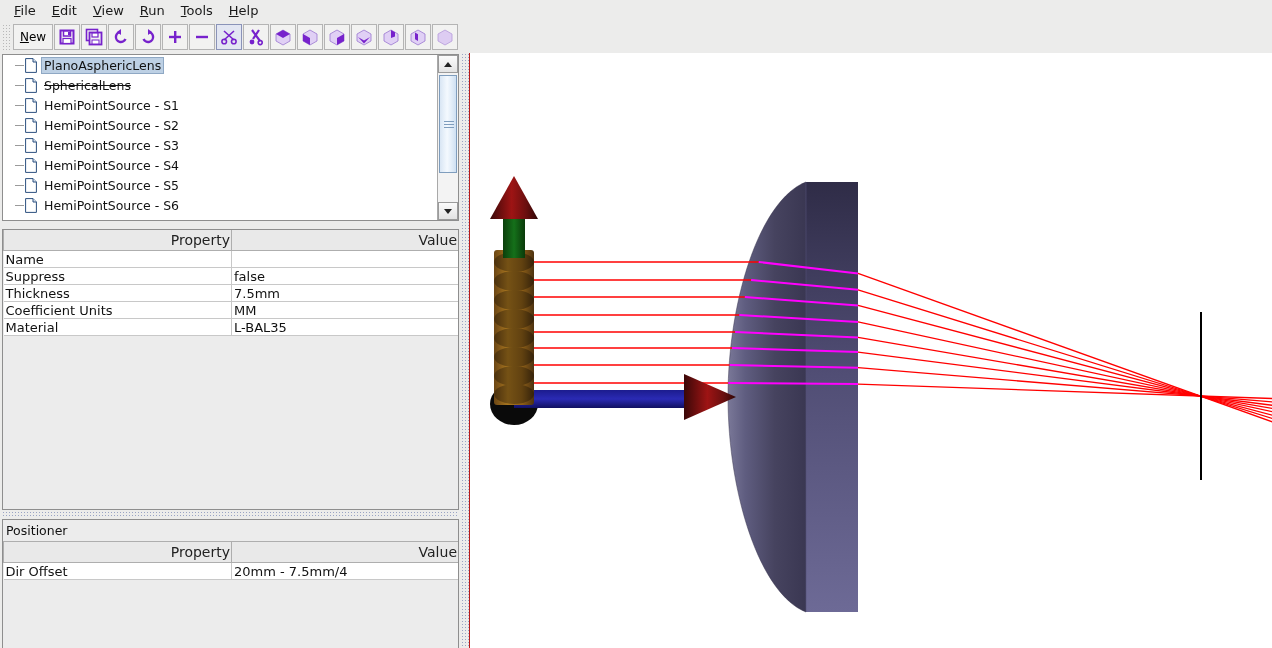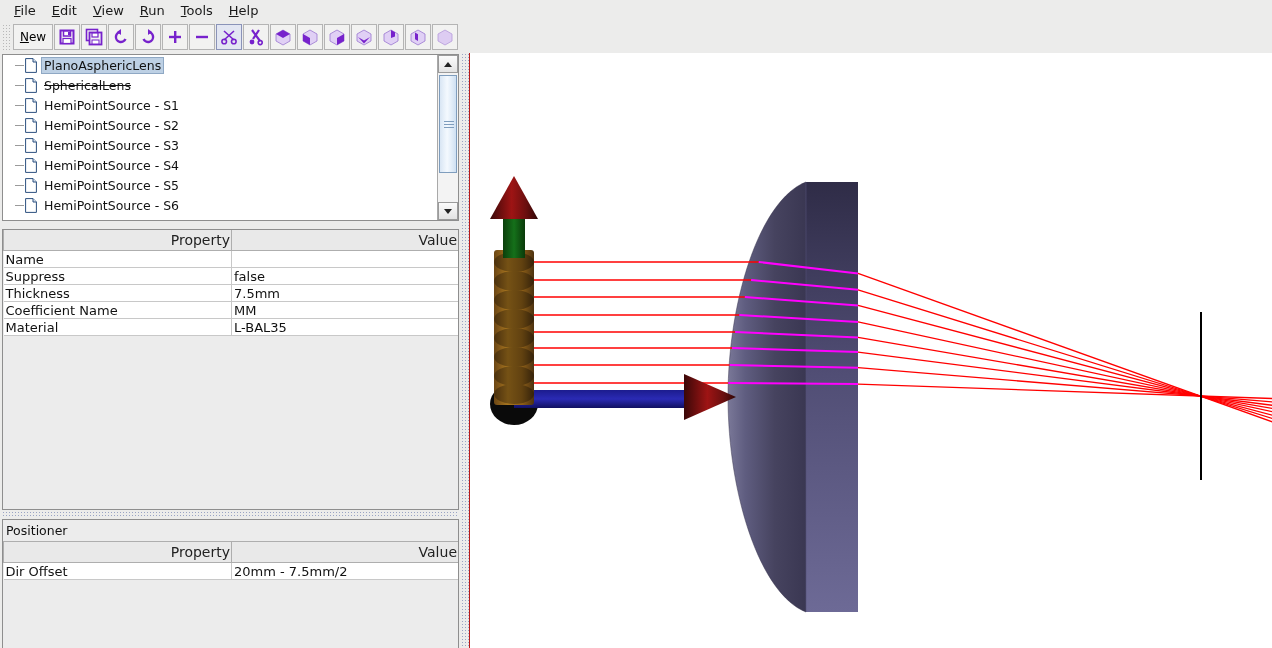--- a/index.html
+++ b/index.html
@@ -575,21 +575,21 @@
             </tr>
             <tr>
               <td class="k">Suppress</td>
               <td class="v">false</td>
             </tr>
             <tr>
               <td class="k">Thickness</td>
               <td class="v green">7.5mm</td>
             </tr>
             <tr>
-              <td class="k">Coefficient Name</td>
+              <td class="k">Coefficient Units</td>
               <td class="v">MM</td>
             </tr>
             <tr>
               <td class="k">Material</td>
               <td class="v">L-BAL35</td>
             </tr>
           </tbody>
       </table>
     </div>
 
@@ -606,21 +606,21 @@
           </colgroup>
         <thead>
           <tr>
             <th>Property</th>
             <th>Value</th>
           </tr>
         </thead>
         <tbody id="pos-body">
             <tr>
               <td class="k">Dir Offset</td>
-              <td class="v blue">20mm - 7.5mm/2</td>
+              <td class="v blue">20mm - 7.5mm/4</td>
             </tr>
           </tbody>
       </table>
     </div>
   </div>
 
   <div class="vsplit" style="left:461px;"></div>
 
   <div id="viewport">
     <svg id="scene-svg" width="802" height="595" viewBox="470 53 802 595">

